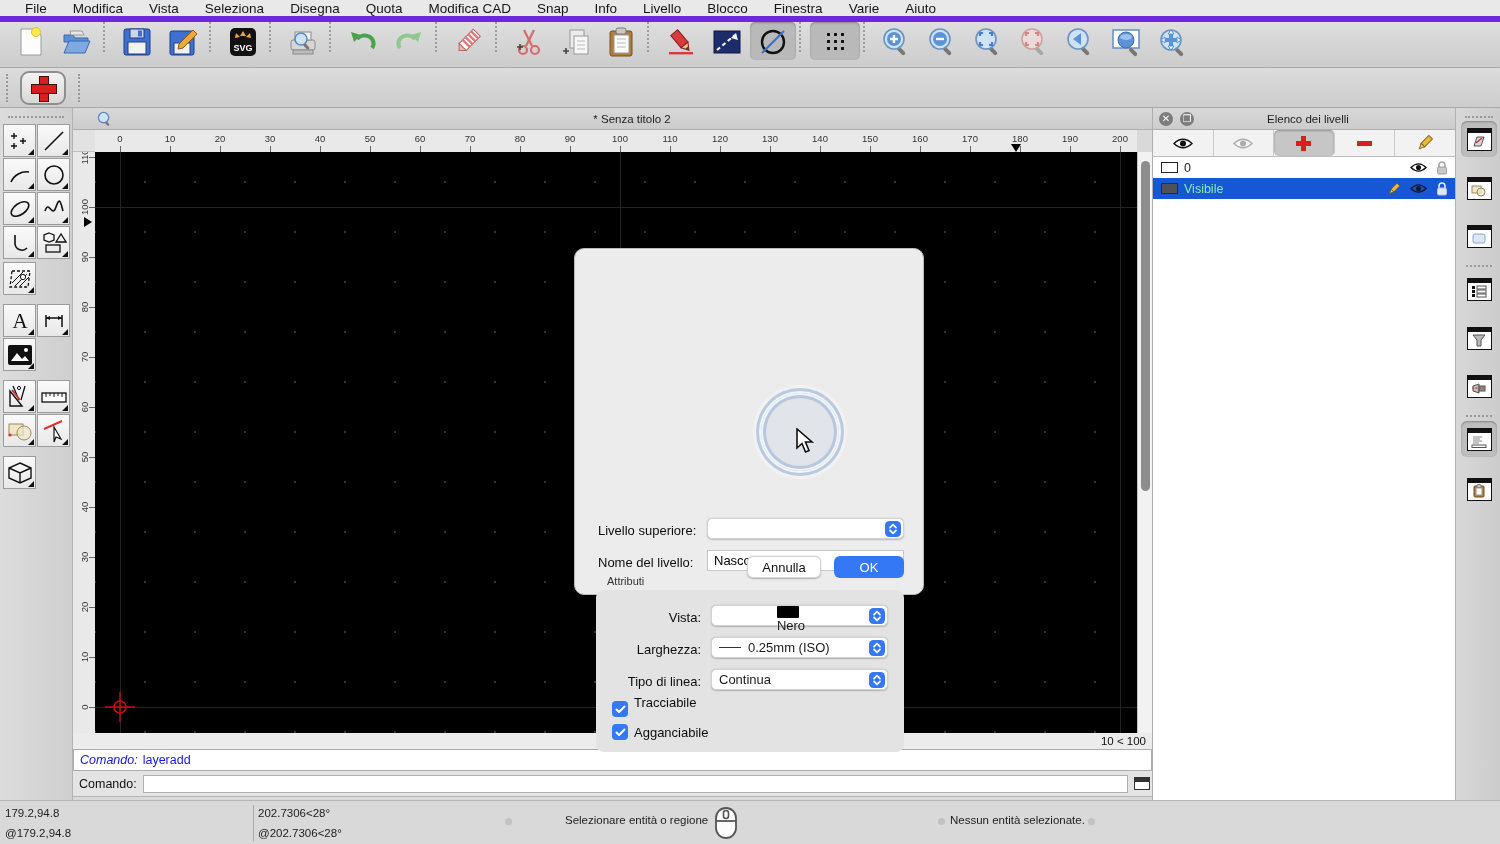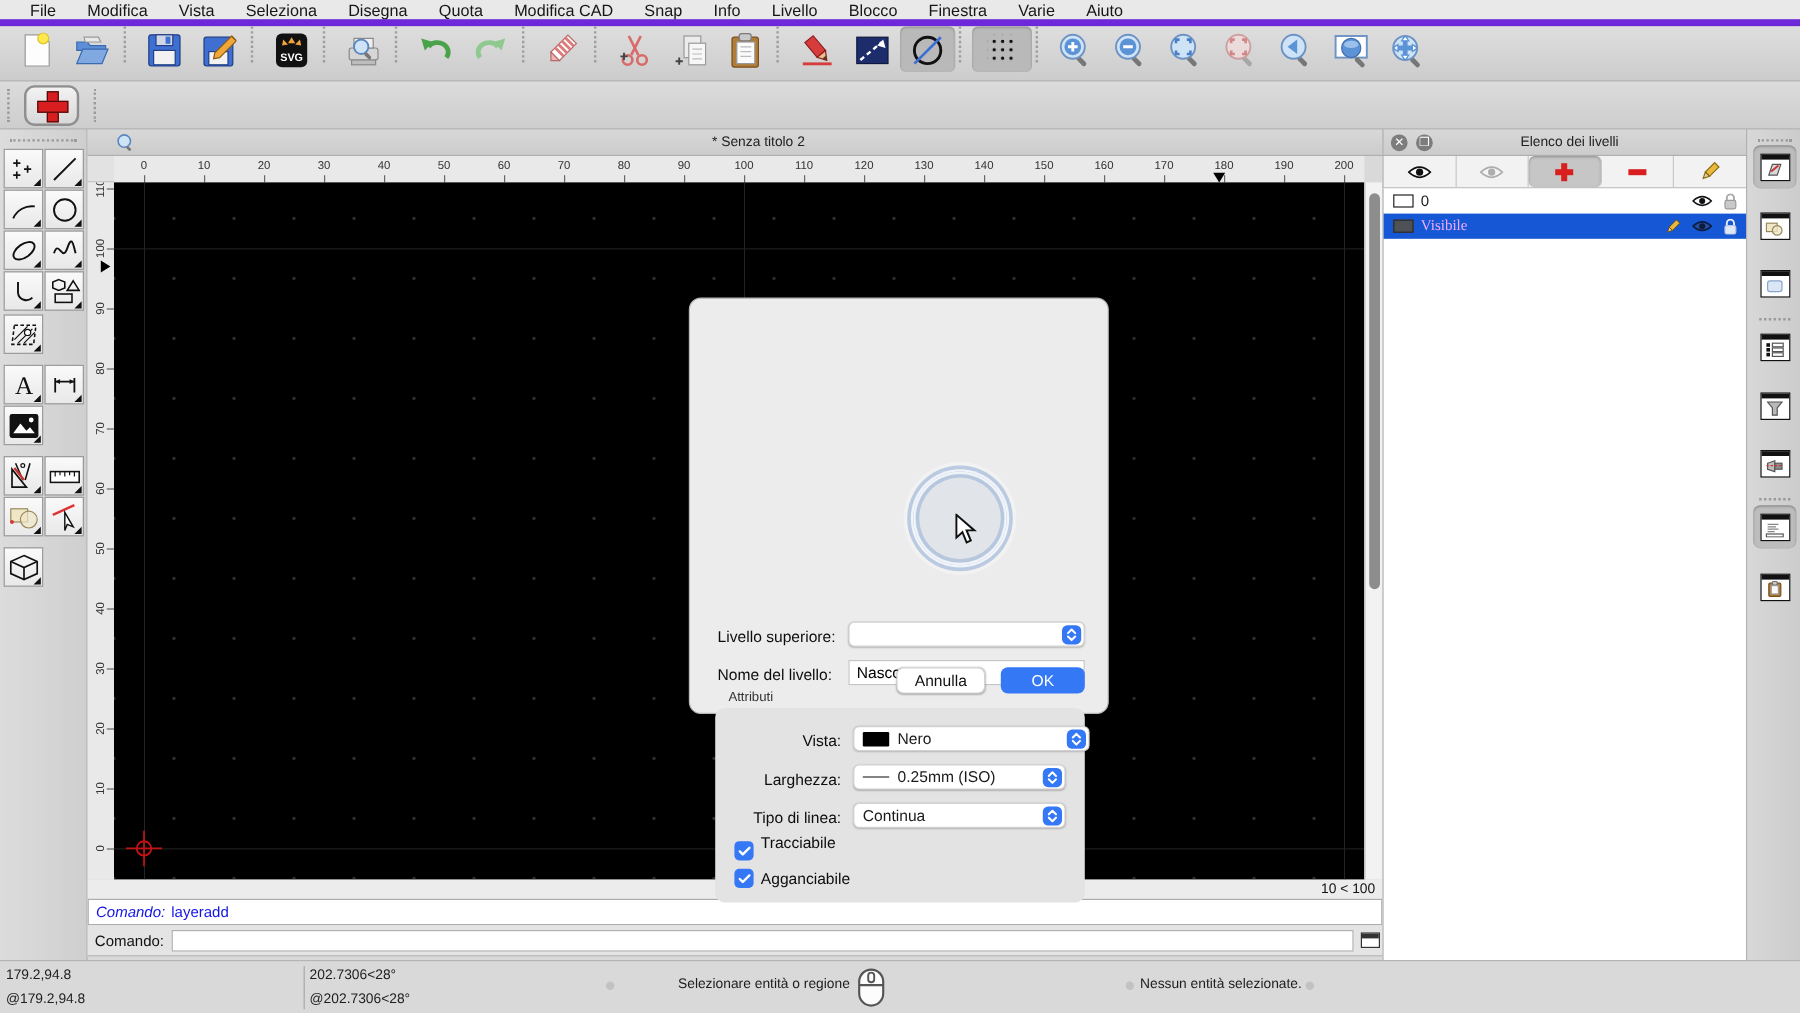--- a/index.html
+++ b/index.html
@@ -72,21 +72,21 @@
   .ltoolbar { left:1152px; top:130px; width:303px; height:27px; background:#f2f2f2; border-left:1px solid #aeaeae; border-bottom:1px solid #bcbcbc; display:flex; }
   .lcell { flex:1; border-right:1px solid #c9c9c9; display:flex; align-items:center; justify-content:center; }
   .lcell.pressed { background:#c6c6c6; box-shadow:inset 0 1px 2px rgba(0,0,0,.25); border-radius:5px; }
   .redplus { position:relative; width:15px; height:15px; }
   .redplus::before,.redplus::after { content:""; position:absolute; background:#d81e1e; }
   .redplus::before { left:5px; top:0; width:5px; height:15px; }
   .redplus::after { left:0; top:5px; width:15px; height:5px; }
   .redminus { width:15px; height:5px; background:#d81e1e; }
   .llist { left:1152px; top:157px; width:303px; height:643px; background:#fff; border-left:1px solid #aeaeae; }
   .lrow { height:21px; display:flex; align-items:center; padding:0 4px 0 8px; font-size:12.5px; gap:6px; }
-  .lrow.sel { background:#1557d5; color:#f0abfc;font-family:Liberation Serif, serif; }
+  .lrow.sel { background:#1557d5; color:#86efac; }
   .lsw { width:17px; height:11px; border:1px solid #222; background:#fff; flex:0 0 auto; }
   .lsw.dark { background:#4e5256; border-color:#2a2a2a; }
   .lrow .sp { flex:1; }
   .rowicon { width:18px; display:flex; justify-content:center; flex:0 0 auto; }
 
   
   .dockcol { left:1455px; top:108px; width:45px; height:692px; background:linear-gradient(90deg,#d8d8d8,#cccccc); border-left:1px solid #b2b2b2; }
   .dbtn { position:absolute; left:5px; width:36px; height:36px; display:flex; align-items:center; justify-content:center; }
   .dbtn.pressed { background:#bdbdbd; border-radius:6px; box-shadow:inset 0 1px 2px rgba(0,0,0,.3); }
   .winico { width:25px; height:23px; background:#fff; border:1.5px solid #111; position:relative; display:flex; align-items:flex-end; justify-content:center; padding-bottom:2px; }
@@ -738,21 +738,21 @@
       </span>
   </div>
 
   <span class="dlabel" style="left:23px;top:306px;">Nome del livello:</span>
   <input class="tfield" style="left: 132px; top: 301px; width: 197px;" value="Nascosto">
 
   <span class="glabel">Attributi</span>
   <div class="groupbox"></div>
 
   <span class="dlabel" style="left:21px;top:361px;width:105px;text-align:right;">Vista:</span>
-  <div class="popup" style="left:136px;top:356px;width:197px;">
+  <div class="popup" style="left:136px;top:356px;width:177px;flex-direction:column;">
     <span class="swb"></span>
     <span>Nero</span>
     <span class="stepper">
         <svg width="10" height="12" viewBox="0 0 10 12">
           <path d="M2 4.6 5 1.6 8 4.6" fill="none" stroke="#fff" stroke-width="1.7" stroke-linecap="round" stroke-linejoin="round"></path>
           <path d="M2 7.4 5 10.4 8 7.4" fill="none" stroke="#fff" stroke-width="1.7" stroke-linecap="round" stroke-linejoin="round"></path>
         </svg>
       </span>
   </div>
 

